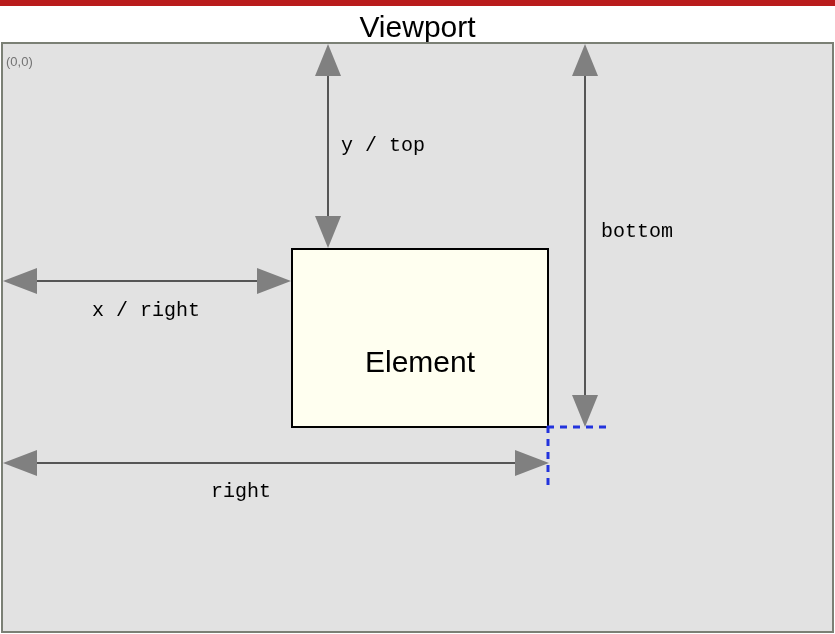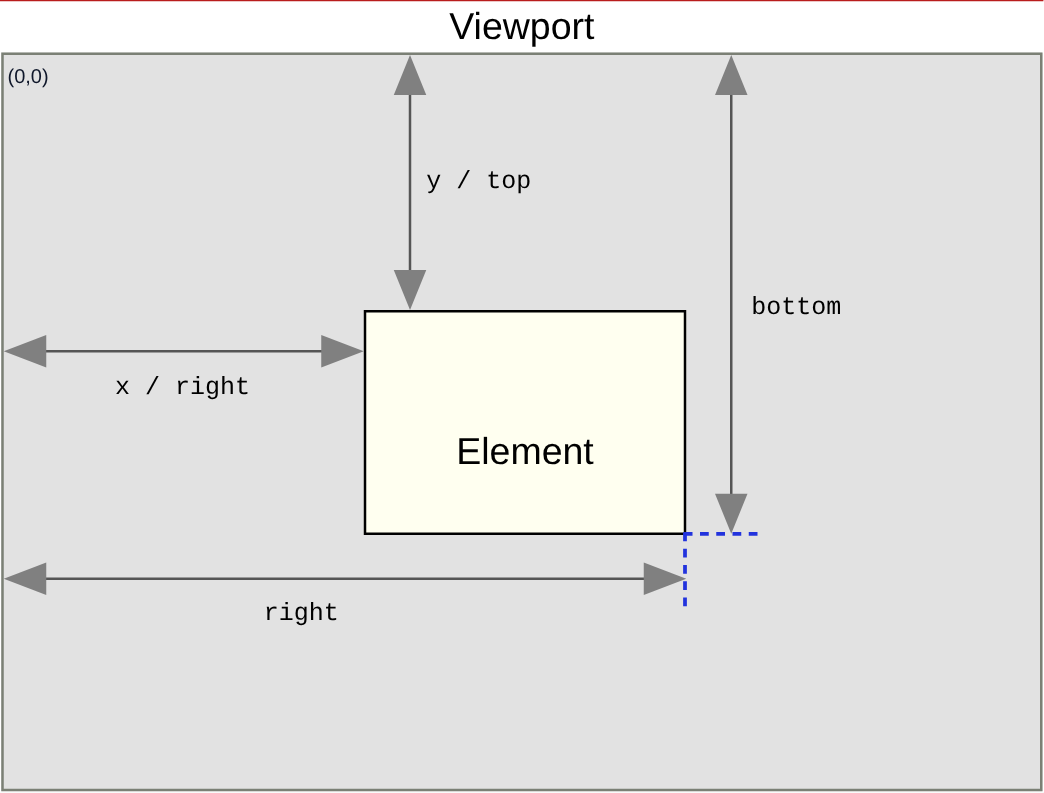--- a/index.html
+++ b/index.html
@@ -20,21 +20,21 @@
   }
 
   
   #title-band {
     position: absolute;
     left: 0;
     top: 0;
     width: 835px;
     height: 44px;
     background: #ffffff;
-    border-top: 1px solid #b91c1c;
+    border-top: 6px solid #b91c1c;
     box-sizing: border-box;
   }
   #viewport-title {
     position: absolute;
     left: 0;
     top: 2px;
     width: 835px;
     text-align: center;
     font-family: "Liberation Sans", sans-serif;
     font-size: 30px;
@@ -52,22 +52,22 @@
     height: 591px;
     background: #e2e2e2;
     border: 2px solid #7b8075;
     box-sizing: border-box;
   }
   #origin-label {
     position: absolute;
     left: 6px;
     top: 52px;
     font-family: "Liberation Sans", sans-serif;
-    font-size: 16px;
-    color: #0f172a;
+    font-size: 13px;
+    color: #737373;
     line-height: 20px;
   }
 
   
   #element-box {
     position: absolute;
     left: 291px;
     top: 248px;
     width: 258px;
     height: 180px;
@@ -104,21 +104,21 @@
     position: absolute;
     font-family: "Liberation Mono", "DejaVu Sans Mono", monospace;
     font-size: 20px;
     color: #000000;
     white-space: pre;
     line-height: 22px;
     text-align: center;
   }
   #label-ytop   { left: 341px; top: 135px; }
   #label-xleft  { left: 92px;  top: 300px; }
-  #label-bottom { left: 601px; top: 236px; }
+  #label-bottom { left: 601px; top: 221px; }
   #label-right  { left: 211px; top: 481px; }
 </style>
 </head>
 <body>
 
 <div id="stage">
 
   <div id="title-band">
     <div id="viewport-title">Viewport</div>
   </div>

